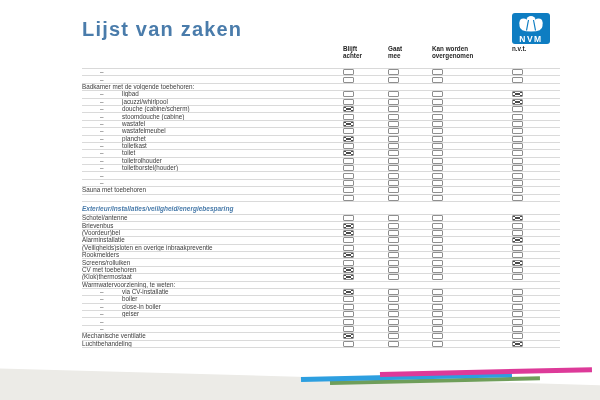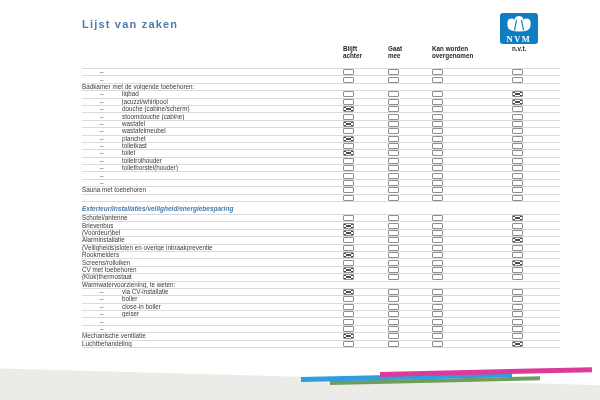--- a/index.html
+++ b/index.html
@@ -1,24 +1,24 @@
 <!DOCTYPE html>
 <html style="--accent: #4a7cab; --blue: #2d9fe0; --green: #6f9e5a; --pink: #dd3a99; --grey: #ecebe7;"><head>
 <meta charset="utf-8">
 <style>
   html,body{margin:0;padding:0;}
   body{
     width:600px;height:400px;position:relative;overflow:hidden;background:#ffffff;
     font-family:"Liberation Sans","DejaVu Sans",sans-serif;color:#3b3b3b;
   }
   .page-title{
-    position:absolute;left:82px;top:18px;font-size:11px;font-weight:bold;
+    position:absolute;left:82px;top:18px;font-size:20px;font-weight:bold;
     letter-spacing:1.2px;color:var(--accent,#4a7cab);text-align:center;
   }
-  .logo{position:absolute;left:500px;top:13px;width:38px;height:31px;font-family:Liberation Serif, serif;}
+  .logo{position:absolute;left:512px;top:13px;width:38px;height:31px;}
   
   .col-headers{
     position:absolute;left:82px;top:45px;width:478px;display:flex;
     font-size:6.3px;font-weight:bold;color:#1f1f1f;line-height:7px;
   }
   .col-spacer{width:261px;}
   .col-h{box-sizing:border-box;}
   .col-h.c0{width:45px;}.col-h.c1{width:44px;}.col-h.c2{width:80px;}.col-h.c3{width:48px;}
   .col-h .t{display:inline-block;}
   .col-h.c0 .t{width:30px;}.col-h.c1 .t{width:24px;}.col-h.c2 .t{width:58px;}

